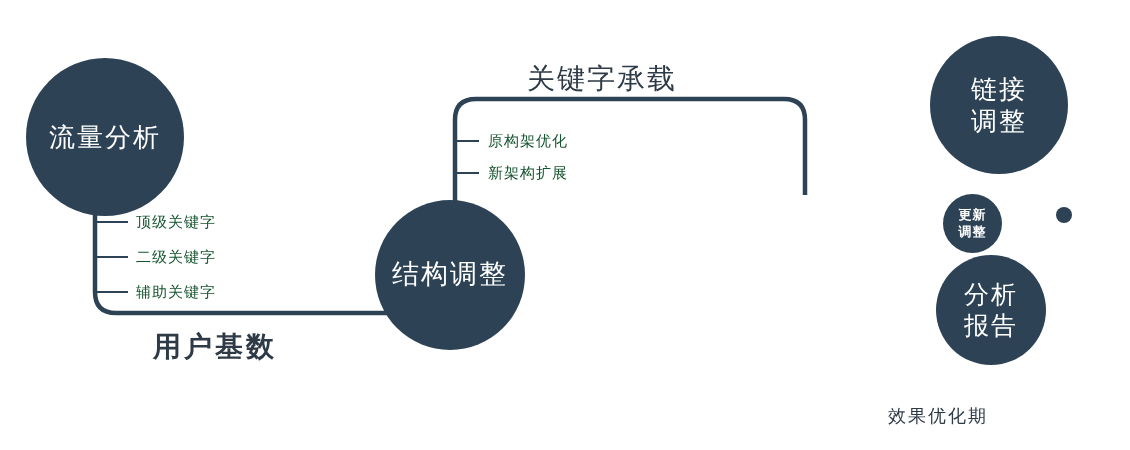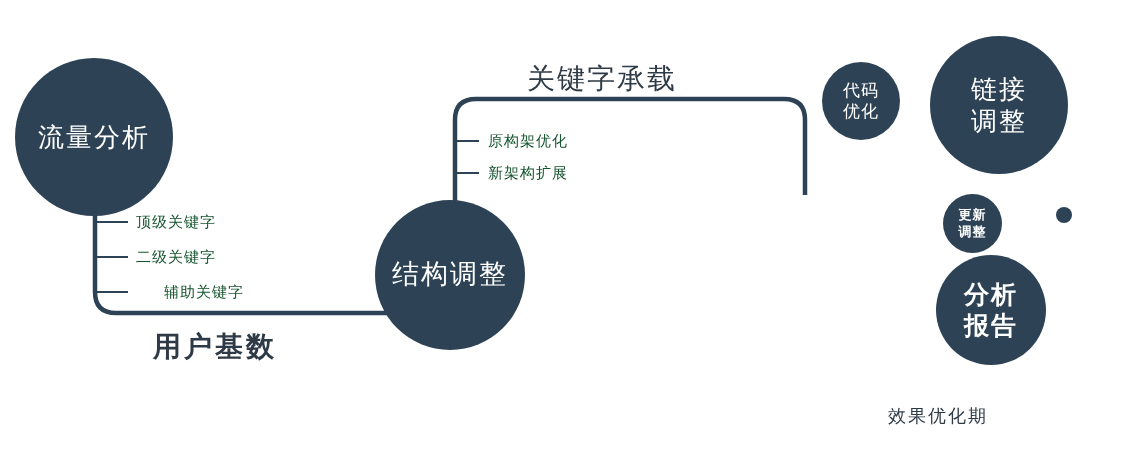--- a/index.html
+++ b/index.html
@@ -18,39 +18,39 @@
   }
   .edges{position:absolute;left:0;top:0;width:1130px;height:450px;}
   .edge{fill:none;stroke:var(--line);stroke-width:4.5;}
   .tick{fill:none;stroke:var(--line);stroke-width:2;}
   .node{
     position:absolute;border-radius:50%;
     background:var(--node);color:#fff;
     display:flex;flex-direction:column;align-items:center;justify-content:center;
     text-align:center;letter-spacing:2px;line-height:1.25;
   }
-  .node-traffic{left:15px;top:58px;width:158px;height:158px;font-size:26px;}
+  .node-traffic{left:26px;top:58px;width:158px;height:158px;font-size:26px;}
   .node-structure{left:375px;top:200px;width:150px;height:150px;font-size:27px;}
   .node-tracking{left:765px;top:178px;width:112px;height:112px;font-size:25px;}
   .node-code{left:822px;top:62px;width:78px;height:78px;font-size:17px;letter-spacing:1px;}
   .node-link{left:930px;top:36px;width:138px;height:138px;font-size:26px;}
   .node-update{left:943px;top:194px;width:59px;height:59px;font-size:13px;letter-spacing:1px;font-weight:bold;}
-  .node-report{left:936px;top:255px;width:110px;height:110px;font-size:25px;font-weight:bold;}
+  .node-report{left:936px;top:255px;width:110px;height:110px;font-size:25px;font-weight:normal;}
   .dot{
     position:absolute;left:1056px;top:207px;width:16px;height:16px;
     border-radius:50%;background:var(--node);
   }
   .edge-label{position:absolute;color:var(--text-dark);white-space:nowrap;}
   .label-keyword{left:527px;top:60px;font-size:28px;letter-spacing:2px;}
   .label-userbase{left:153px;top:328px;font-size:28px;font-weight:bold;letter-spacing:3px;}
   .label-caption{left:888px;top:404px;font-size:18px;letter-spacing:2px;}
   .branch-label{position:absolute;font-size:15px;color:#14532d;white-space:nowrap;letter-spacing:1px;}
   .bl-t1{left:136px;top:213px;}
   .bl-t2{left:136px;top:248px;}
-  .bl-t3{left:136px;top:283px;margin-left:28px;}
+  .bl-t3{left:136px;top:283px;}
   .bl-s1{left:488px;top:132px;}
   .bl-s2{left:488px;top:164px;}
 </style>
 </head>
 <body>
 
 <div class="canvas">
 
   <svg class="edges" viewBox="0 0 1130 450" aria-hidden="true">
     <path class="edge" d="M 95 195 L 95 292 Q 95 313 116 313 L 430 313"></path>
@@ -64,24 +64,20 @@
 
   <div class="node node-traffic">
     <span>流量分析</span>
   </div>
 
   <div class="node node-structure">
     <span>结构调整</span>
   </div>
 
 
-  <div class="node node-code">
-    <span>代码</span>
-    <span>优化</span>
-  </div>
 
   <div class="node node-link">
     <span>链接</span>
     <span>调整</span>
   </div>
 
   <div class="node node-update">
     <span>更新</span>
     <span>调整</span>
   </div>

